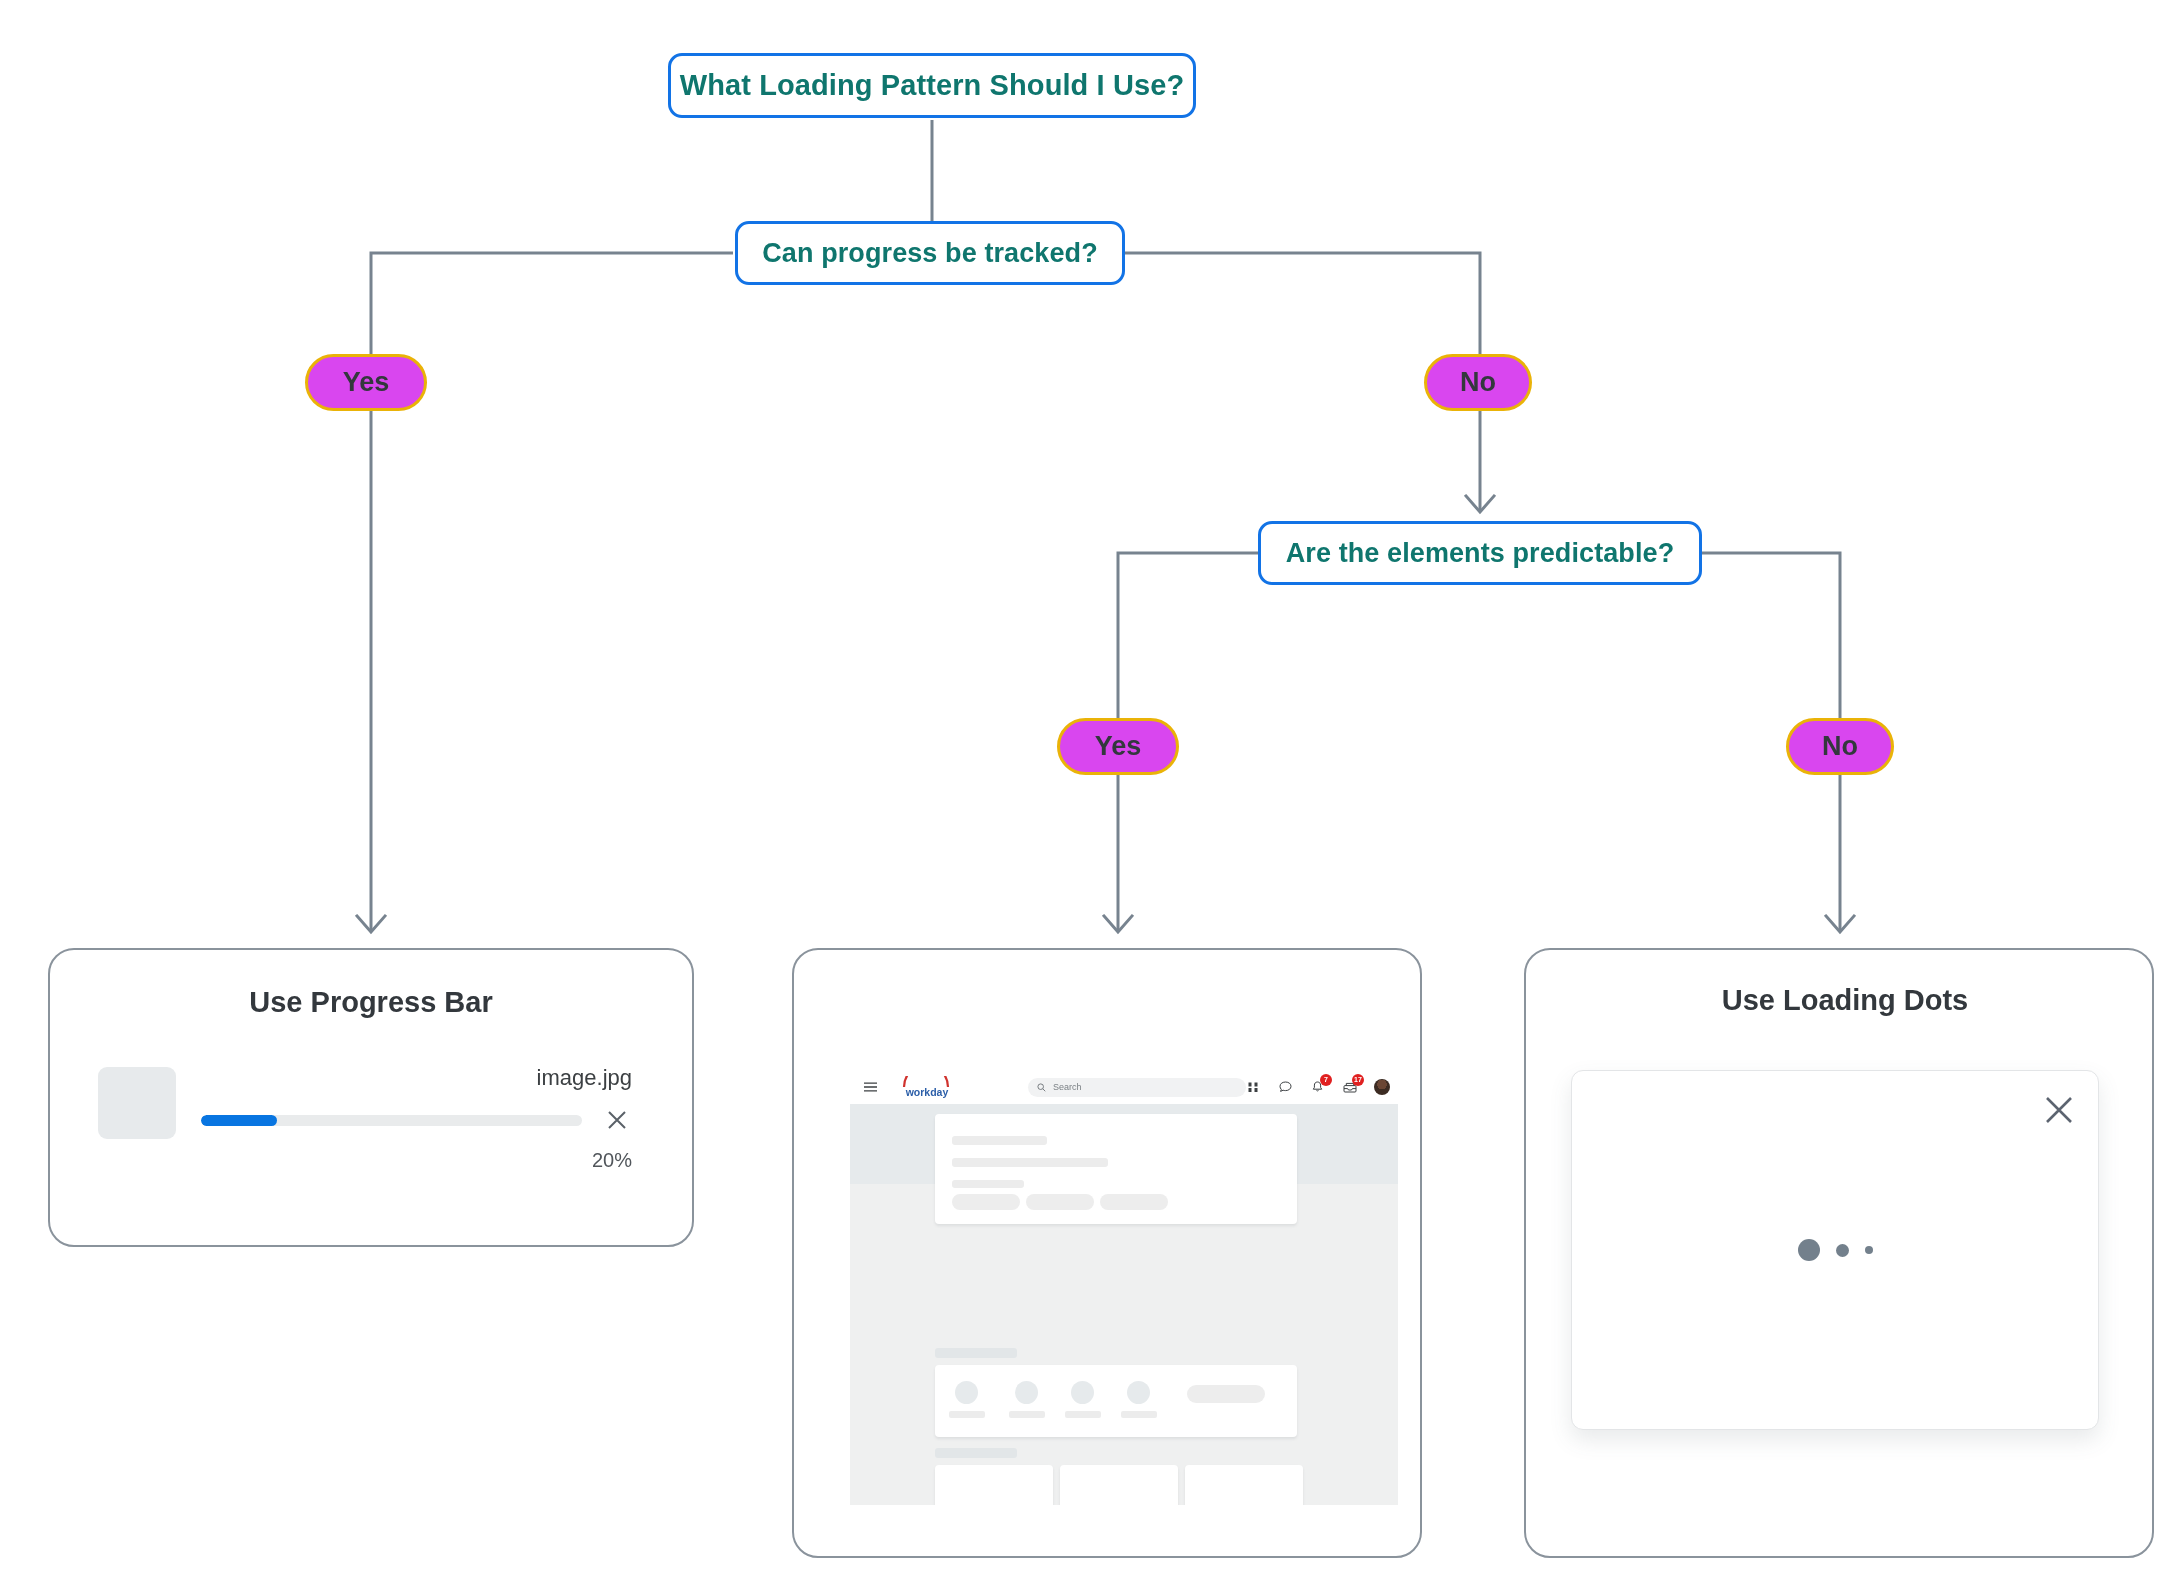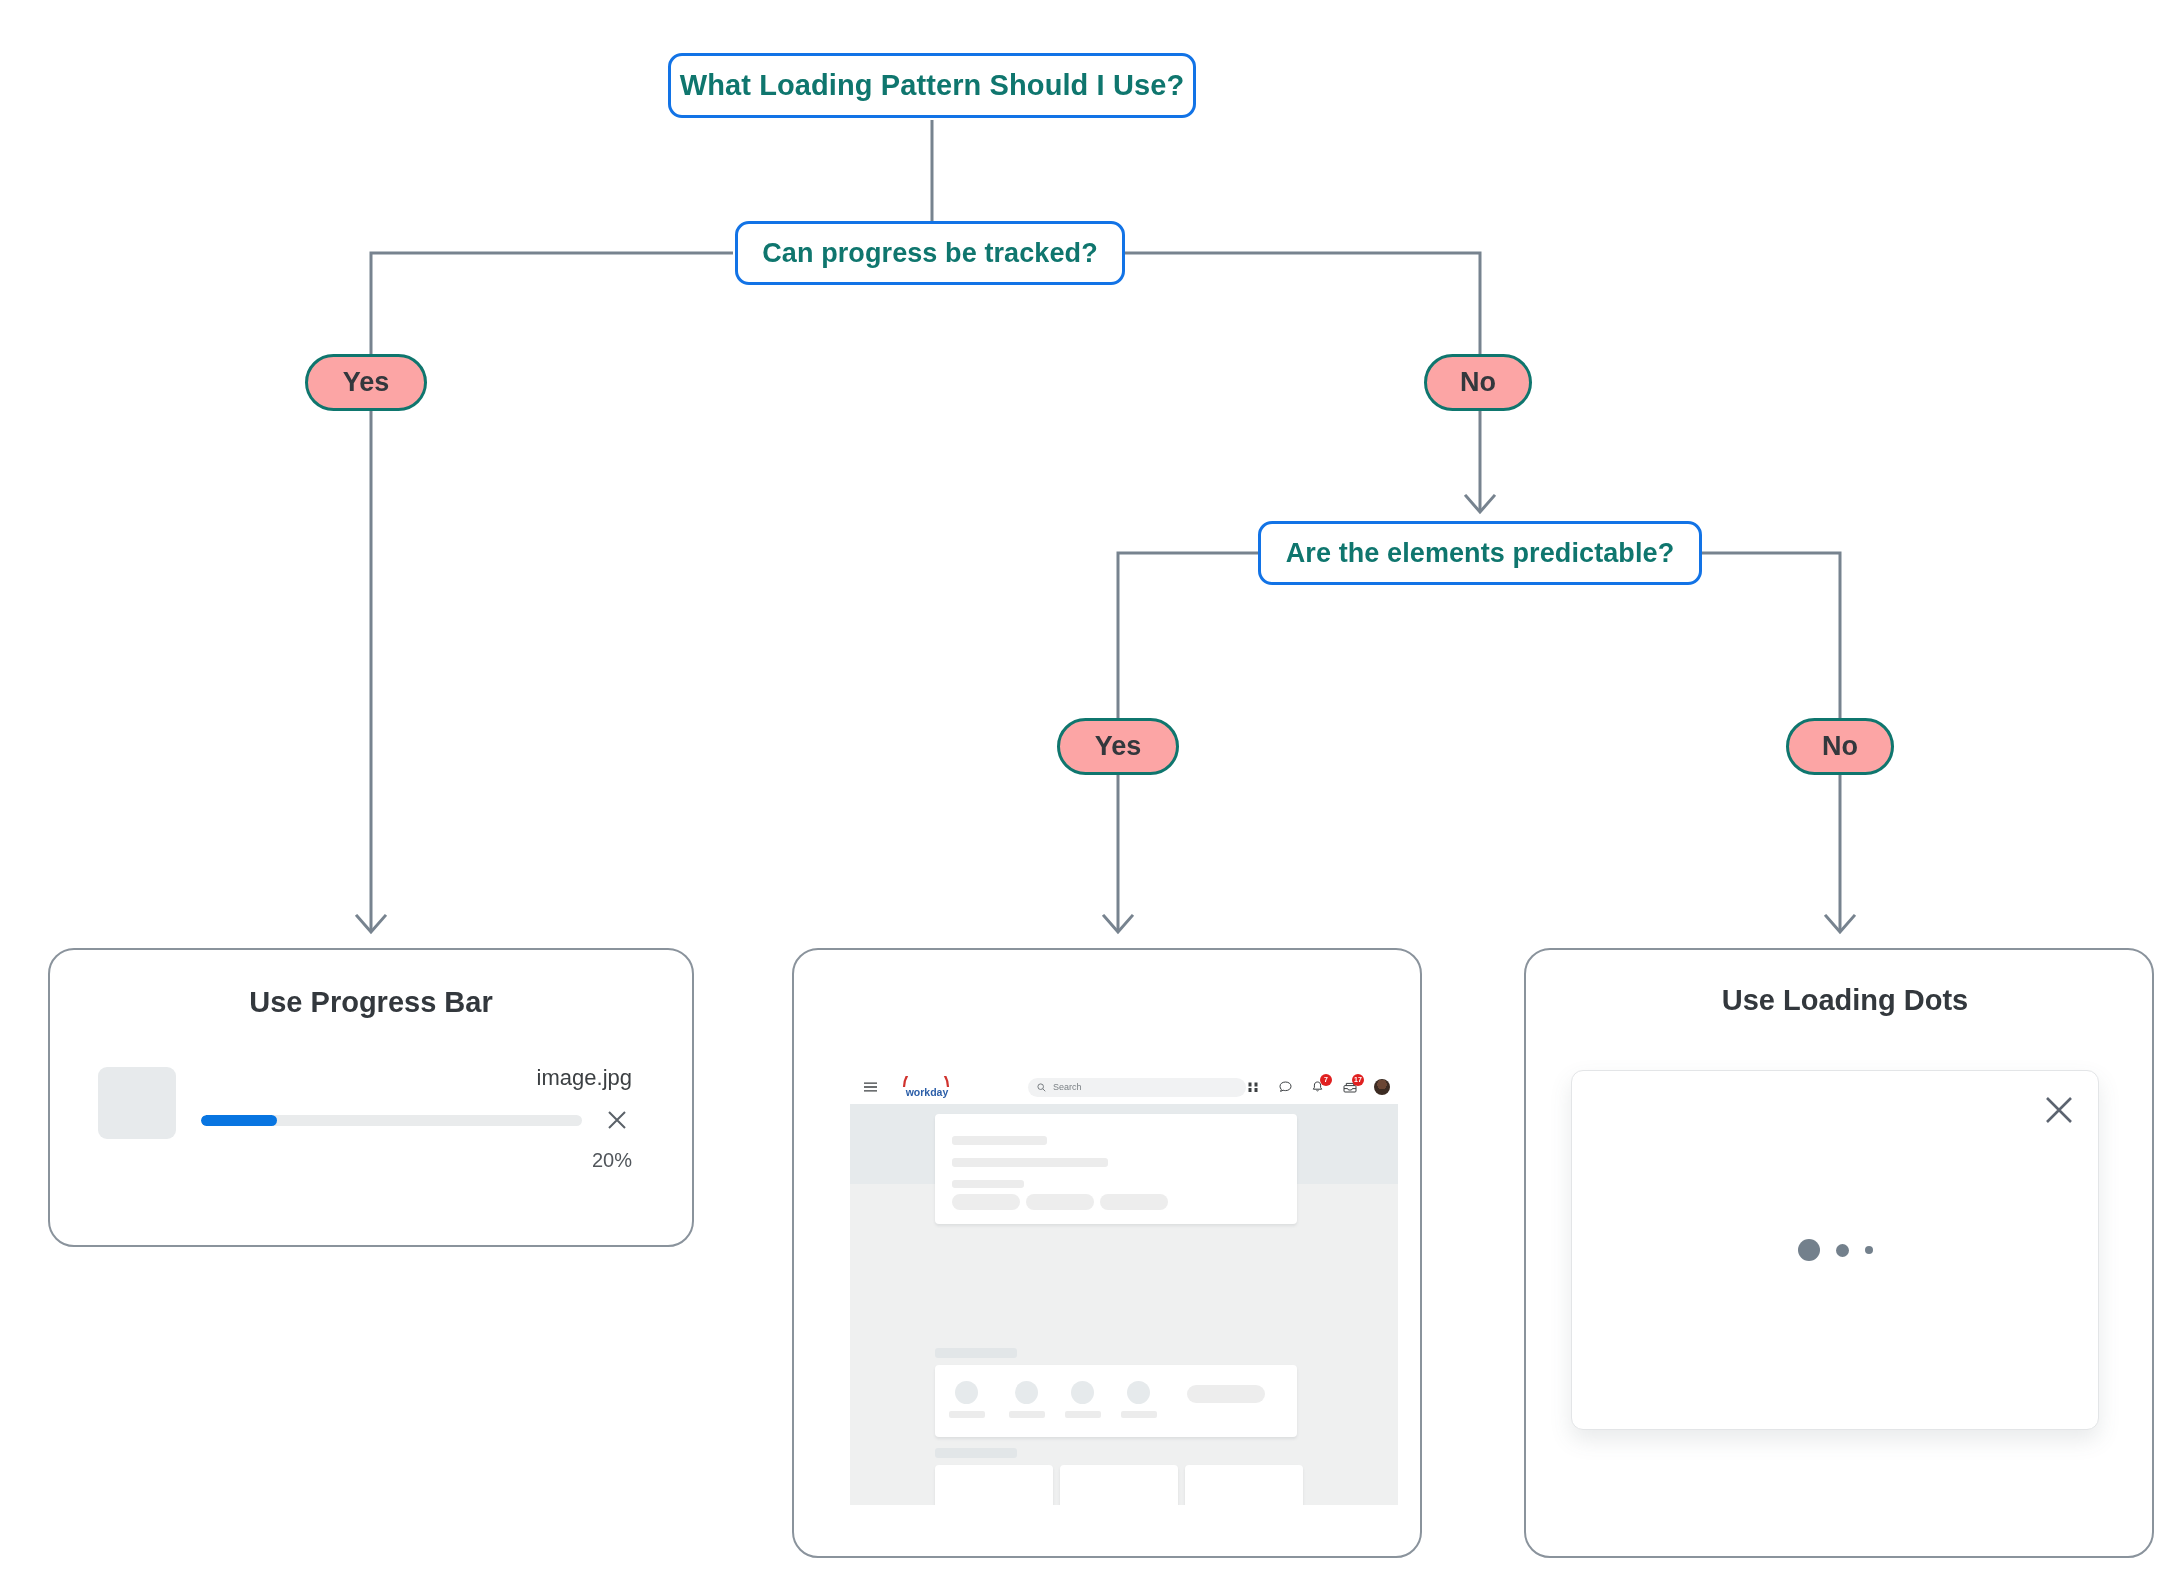--- a/index.html
+++ b/index.html
@@ -24,22 +24,22 @@
     display:flex;align-items:center;justify-content:center;
     color:#0f766e;
     font-weight:bold;
     letter-spacing:.1px;
     white-space:nowrap;
   }
   
   .pill{
     position:absolute;
     box-sizing:border-box;
-    background:#fca5a5;
-    border:3px solid #0f766e;
+    background:#d946ef;
+    border:3px solid #eab308;
     border-radius:999px;
     display:flex;align-items:center;justify-content:center;
     color:#33383d;
     font-weight:bold;
     font-size:27px;
   }
   
   .card{
     position:absolute;
     box-sizing:border-box;

